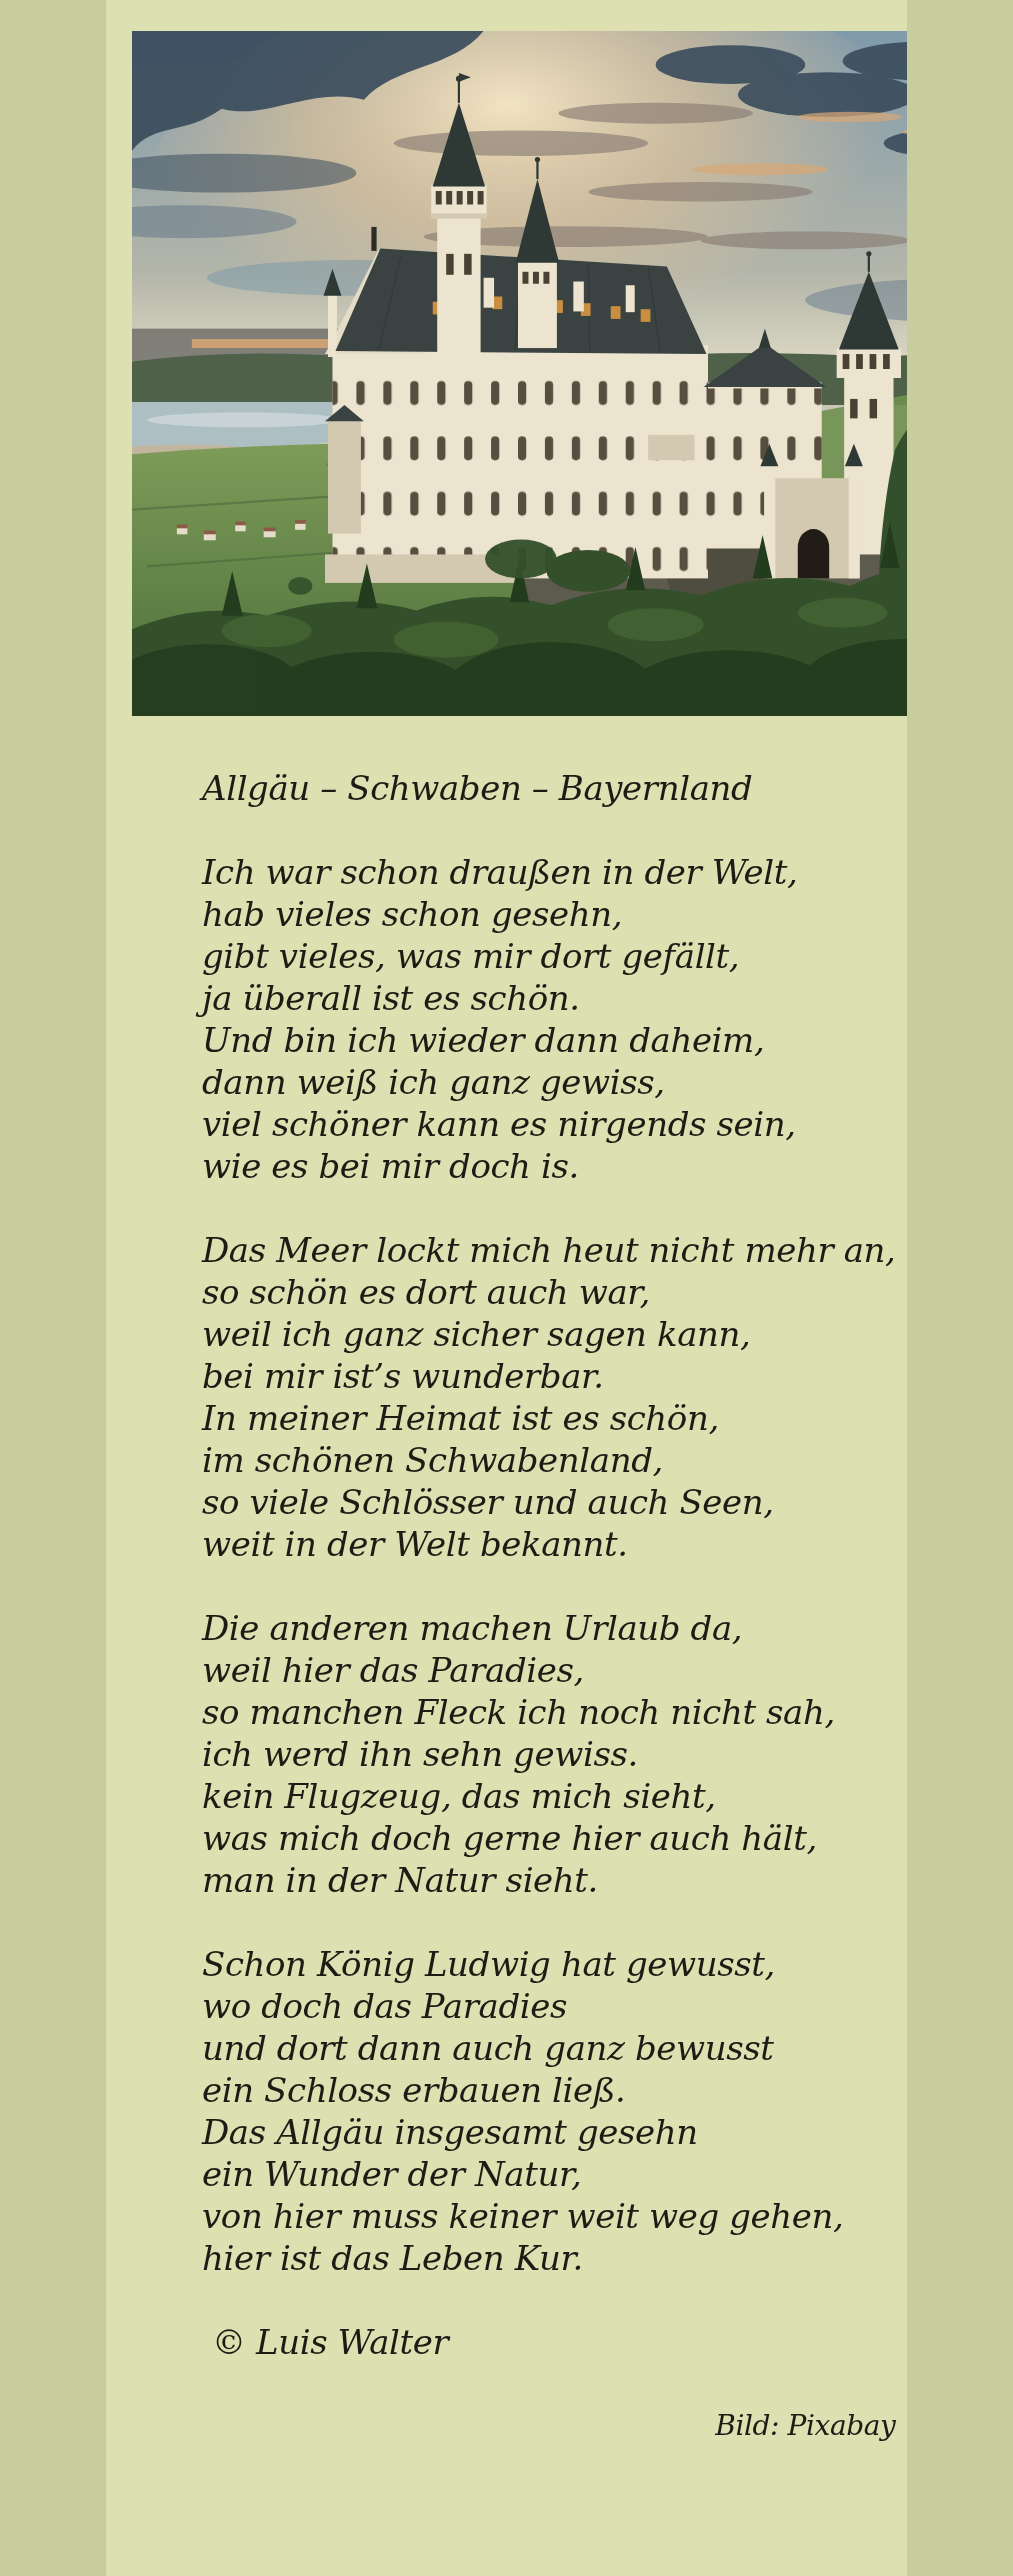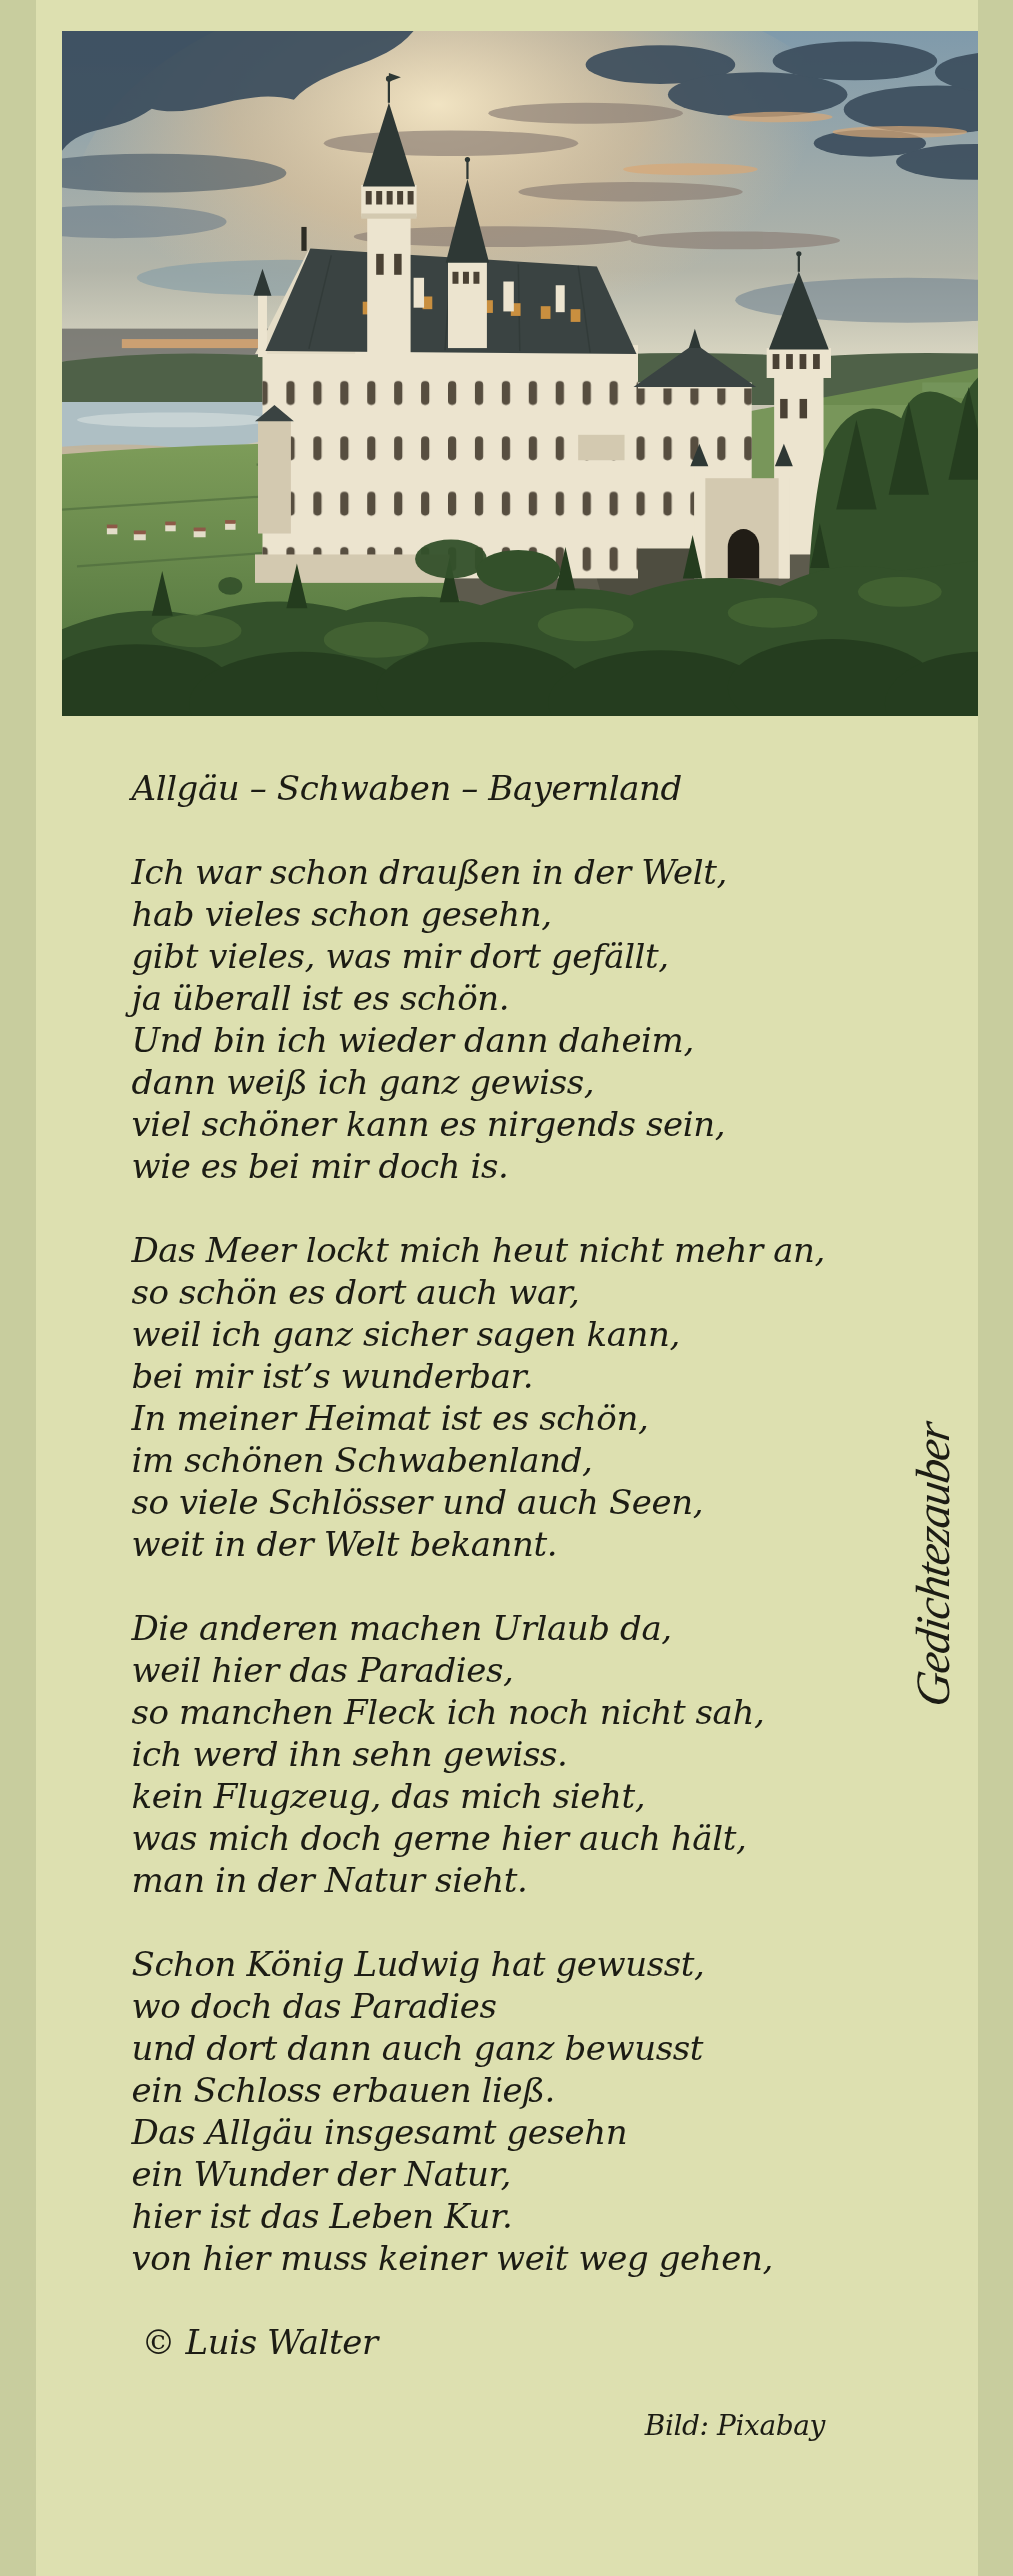--- a/index.html
+++ b/index.html
@@ -1,18 +1,18 @@
 <!DOCTYPE html>
 <html style="--page-bg: #dde0b0; --ink: #1c1c14; --pc-sky-top: #7f9aab; --pc-sky-haze: #d9d6c2; --pc-glow: #f6e7c4; --pc-glow-edge: #ecc795; --pc-cloud-dark: #3a4c5c; --pc-cloud-mid: #8a7d74; --pc-sunset-streak: #d8a671; --pc-hill: #4f6148; --pc-lake: #aebfc4; --pc-shore: #c2b49a; --pc-field-light: #7d9c59; --pc-field-dark: #5a7c43; --pc-village-wall: #e3ddc9; --pc-village-roof: #8d5a48; --pc-castle-wall: #ece4cf; --pc-castle-wall-shade: #d3c9b0; --pc-castle-roof: #3a4342; --pc-spire: #2e3835; --pc-window: #4a4134; --pc-lit-window: #c98f3f; --pc-rock: #5d5b4d; --pc-forest: #33502a; --pc-forest-dark: #243c1e; --pc-forest-light: #4e7038;font-size:12px"><head>
 <meta charset="utf-8">
 <style>
   html,body{margin:0;padding:0;background:#c8cd9e;}
   .page{
     position:relative;
-    width:942px;height:2576px;
+    width:801px;height:2576px;
     margin:0 auto;
     background:var(--page-bg,#dde0b0);
     overflow:hidden;
     font-family:"DejaVu Serif",serif;
     font-style:italic;
     color:var(--ink,#1c1c14);
   }
   figure.photo{
     position:absolute;left:26px;top:31px;width:962px;height:685px;margin:0;
   }
@@ -359,22 +359,22 @@
       <span class="line">man in der Natur sieht.</span>
     </p>
 
     <p class="stanza">
       <span class="line">Schon König Ludwig hat gewusst,</span>
       <span class="line">wo doch das Paradies</span>
       <span class="line">und dort dann auch ganz bewusst</span>
       <span class="line">ein Schloss erbauen ließ.</span>
       <span class="line">Das Allgäu insgesamt gesehn</span>
       <span class="line">ein Wunder der Natur,</span>
+      <span class="line">von hier muss keiner weit weg gehen,</span>
       <span class="line">hier ist das Leben Kur.</span>
-      <span class="line">von hier muss keiner weit weg gehen,</span>
     </p>
 
     <p class="credit">© Luis Walter</p>
     <p class="caption">Bild: Pixabay</p>
   </section>
 
   <div class="signature">Gedichtezauber</div>
 
 </main>
 

